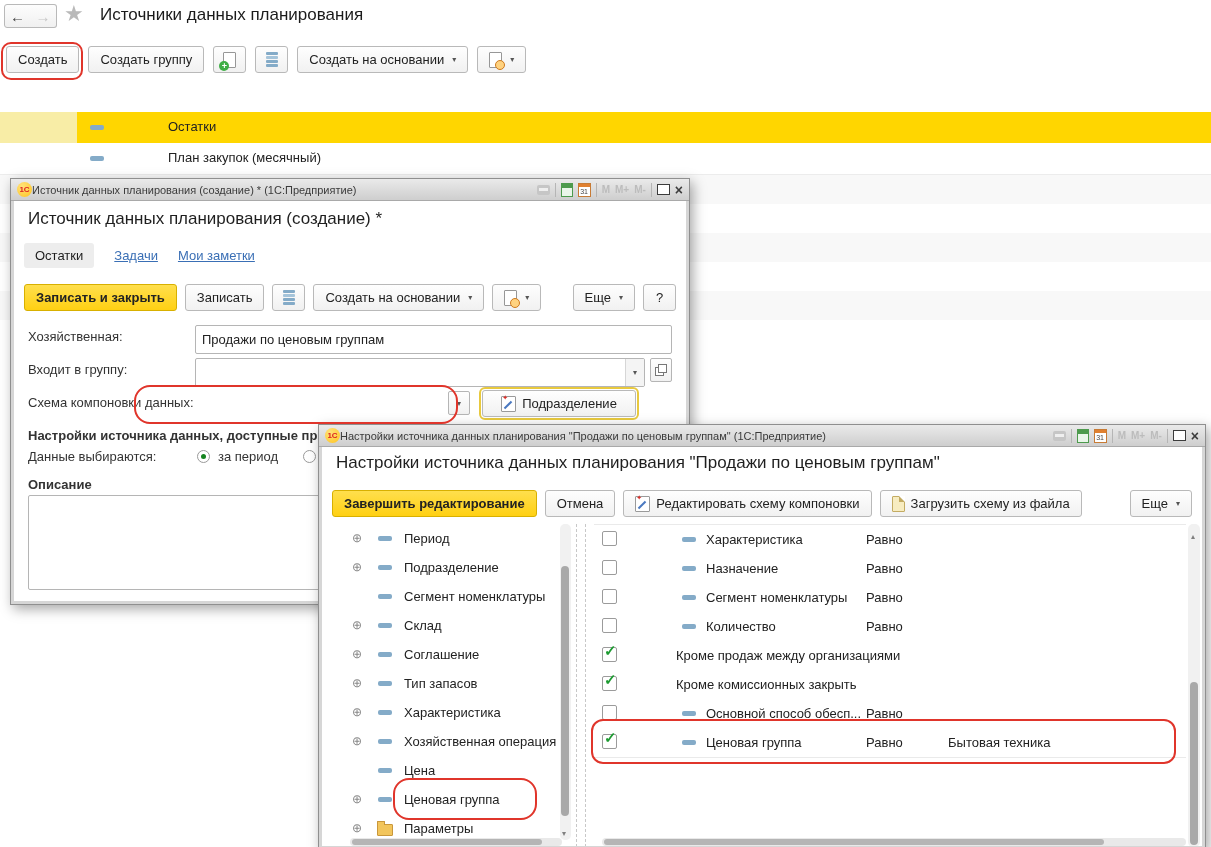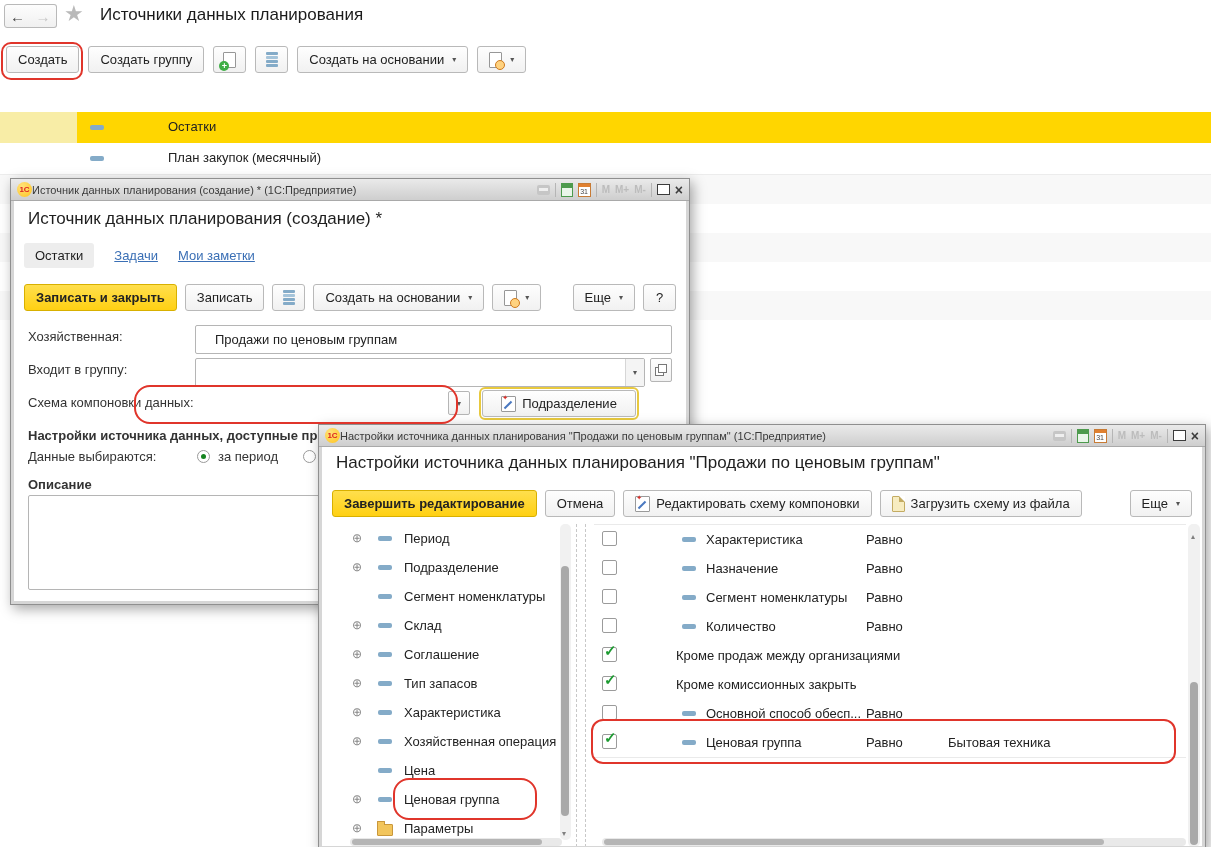--- a/index.html
+++ b/index.html
@@ -84,21 +84,21 @@
   .dlg-heading{position:absolute;left:14px;font-size:17px;color:#1f1f1f;white-space:nowrap;}
   .tabs{position:absolute;left:10px;display:flex;align-items:center;gap:20px;}
   .tab-active{background:#ededed;border-radius:3px;padding:5px 11px;color:#1d1d1d;}
   .tab-link{color:#3a6fb5;text-decoration:underline;}
   .dlg-toolbar{position:absolute;left:10px;right:10px;display:flex;gap:8px;align-items:center;}
   .push{margin-left:auto;}
 
   .f-label{position:absolute;left:14px;color:#333;white-space:nowrap;}
   .f-label.bold{font-weight:bold;}
   .inp{position:absolute;height:29px;border:1px solid #b5b5b5;border-radius:2px;background:#fff;
-       display:flex;align-items:center;padding:0 19px;box-sizing:border-box;overflow:hidden;white-space:nowrap;}
+       display:flex;align-items:center;padding:0 6px;box-sizing:border-box;overflow:hidden;white-space:nowrap;}
   .combo{position:absolute;right:0;top:0;bottom:0;width:18px;border-left:1px solid #d6d6d6;background:#f4f4f4;
          display:flex;align-items:center;justify-content:center;font-size:8px;color:#555;}
   .mini-btn{position:absolute;width:22px;height:24px;background:linear-gradient(#fefefe,#f1f1f1);border:1px solid #b5b5b5;
             border-radius:2px;display:flex;align-items:center;justify-content:center;font-size:8px;color:#555;box-sizing:border-box;}
   .radio{position:absolute;width:13px;height:13px;border:1px solid #9a9a9a;border-radius:50%;background:#fff;box-sizing:border-box;}
   .radio.sel::after{content:"";position:absolute;left:3px;top:3px;width:5px;height:5px;border-radius:50%;background:#15831f;}
   .txtarea{position:absolute;border:1px solid #b5b5b5;border-radius:2px;background:#fff;}
   .clip{overflow:hidden;white-space:nowrap;}
 
   

